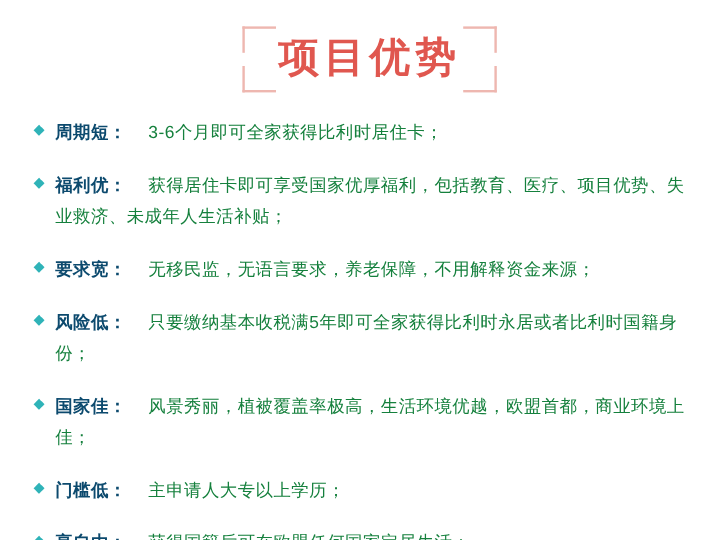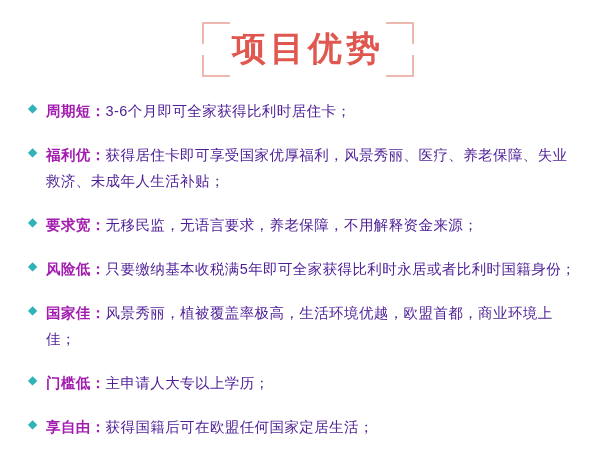--- a/index.html
+++ b/index.html
@@ -76,26 +76,26 @@
     text-align: left;
   }
   .item-body {
     flex: 1 1 auto;
     font-size: 14.5px;
     line-height: 26px;
     color: #333333;
     letter-spacing: 0.4px;
   }
   .item-term {
-    color: #a21caf;
+    color: #0c4a6e;
     font-weight: bold;
-    margin-right: 0;
+    margin-right: 18px;
   }
   .item-desc {
-    color: #4c1d95;
+    color: #15803d;
     margin-top: 39px;
   }
 </style>
 </head>
 <body>
 
 <div class="page">
 
   <div class="title-wrap">
     <div class="title-box">
@@ -112,21 +112,21 @@
     <div class="item">
       <span class="bullet">◆</span>
       <div class="item-body">
         <span class="item-term">周期短：</span><span class="item-desc">3-6个月即可全家获得比利时居住卡；</span>
       </div>
     </div>
 
     <div class="item">
       <span class="bullet">◆</span>
       <div class="item-body">
-        <span class="item-term">福利优：</span><span class="item-desc">获得居住卡即可享受国家优厚福利，风景秀丽、医疗、养老保障、失业救济、未成年人生活补贴；</span>
+        <span class="item-term">福利优：</span><span class="item-desc">获得居住卡即可享受国家优厚福利，包括教育、医疗、项目优势、失业救济、未成年人生活补贴；</span>
       </div>
     </div>
 
     <div class="item">
       <span class="bullet">◆</span>
       <div class="item-body">
         <span class="item-term">要求宽：</span><span class="item-desc">无移民监，无语言要求，养老保障，不用解释资金来源；</span>
       </div>
     </div>
 

